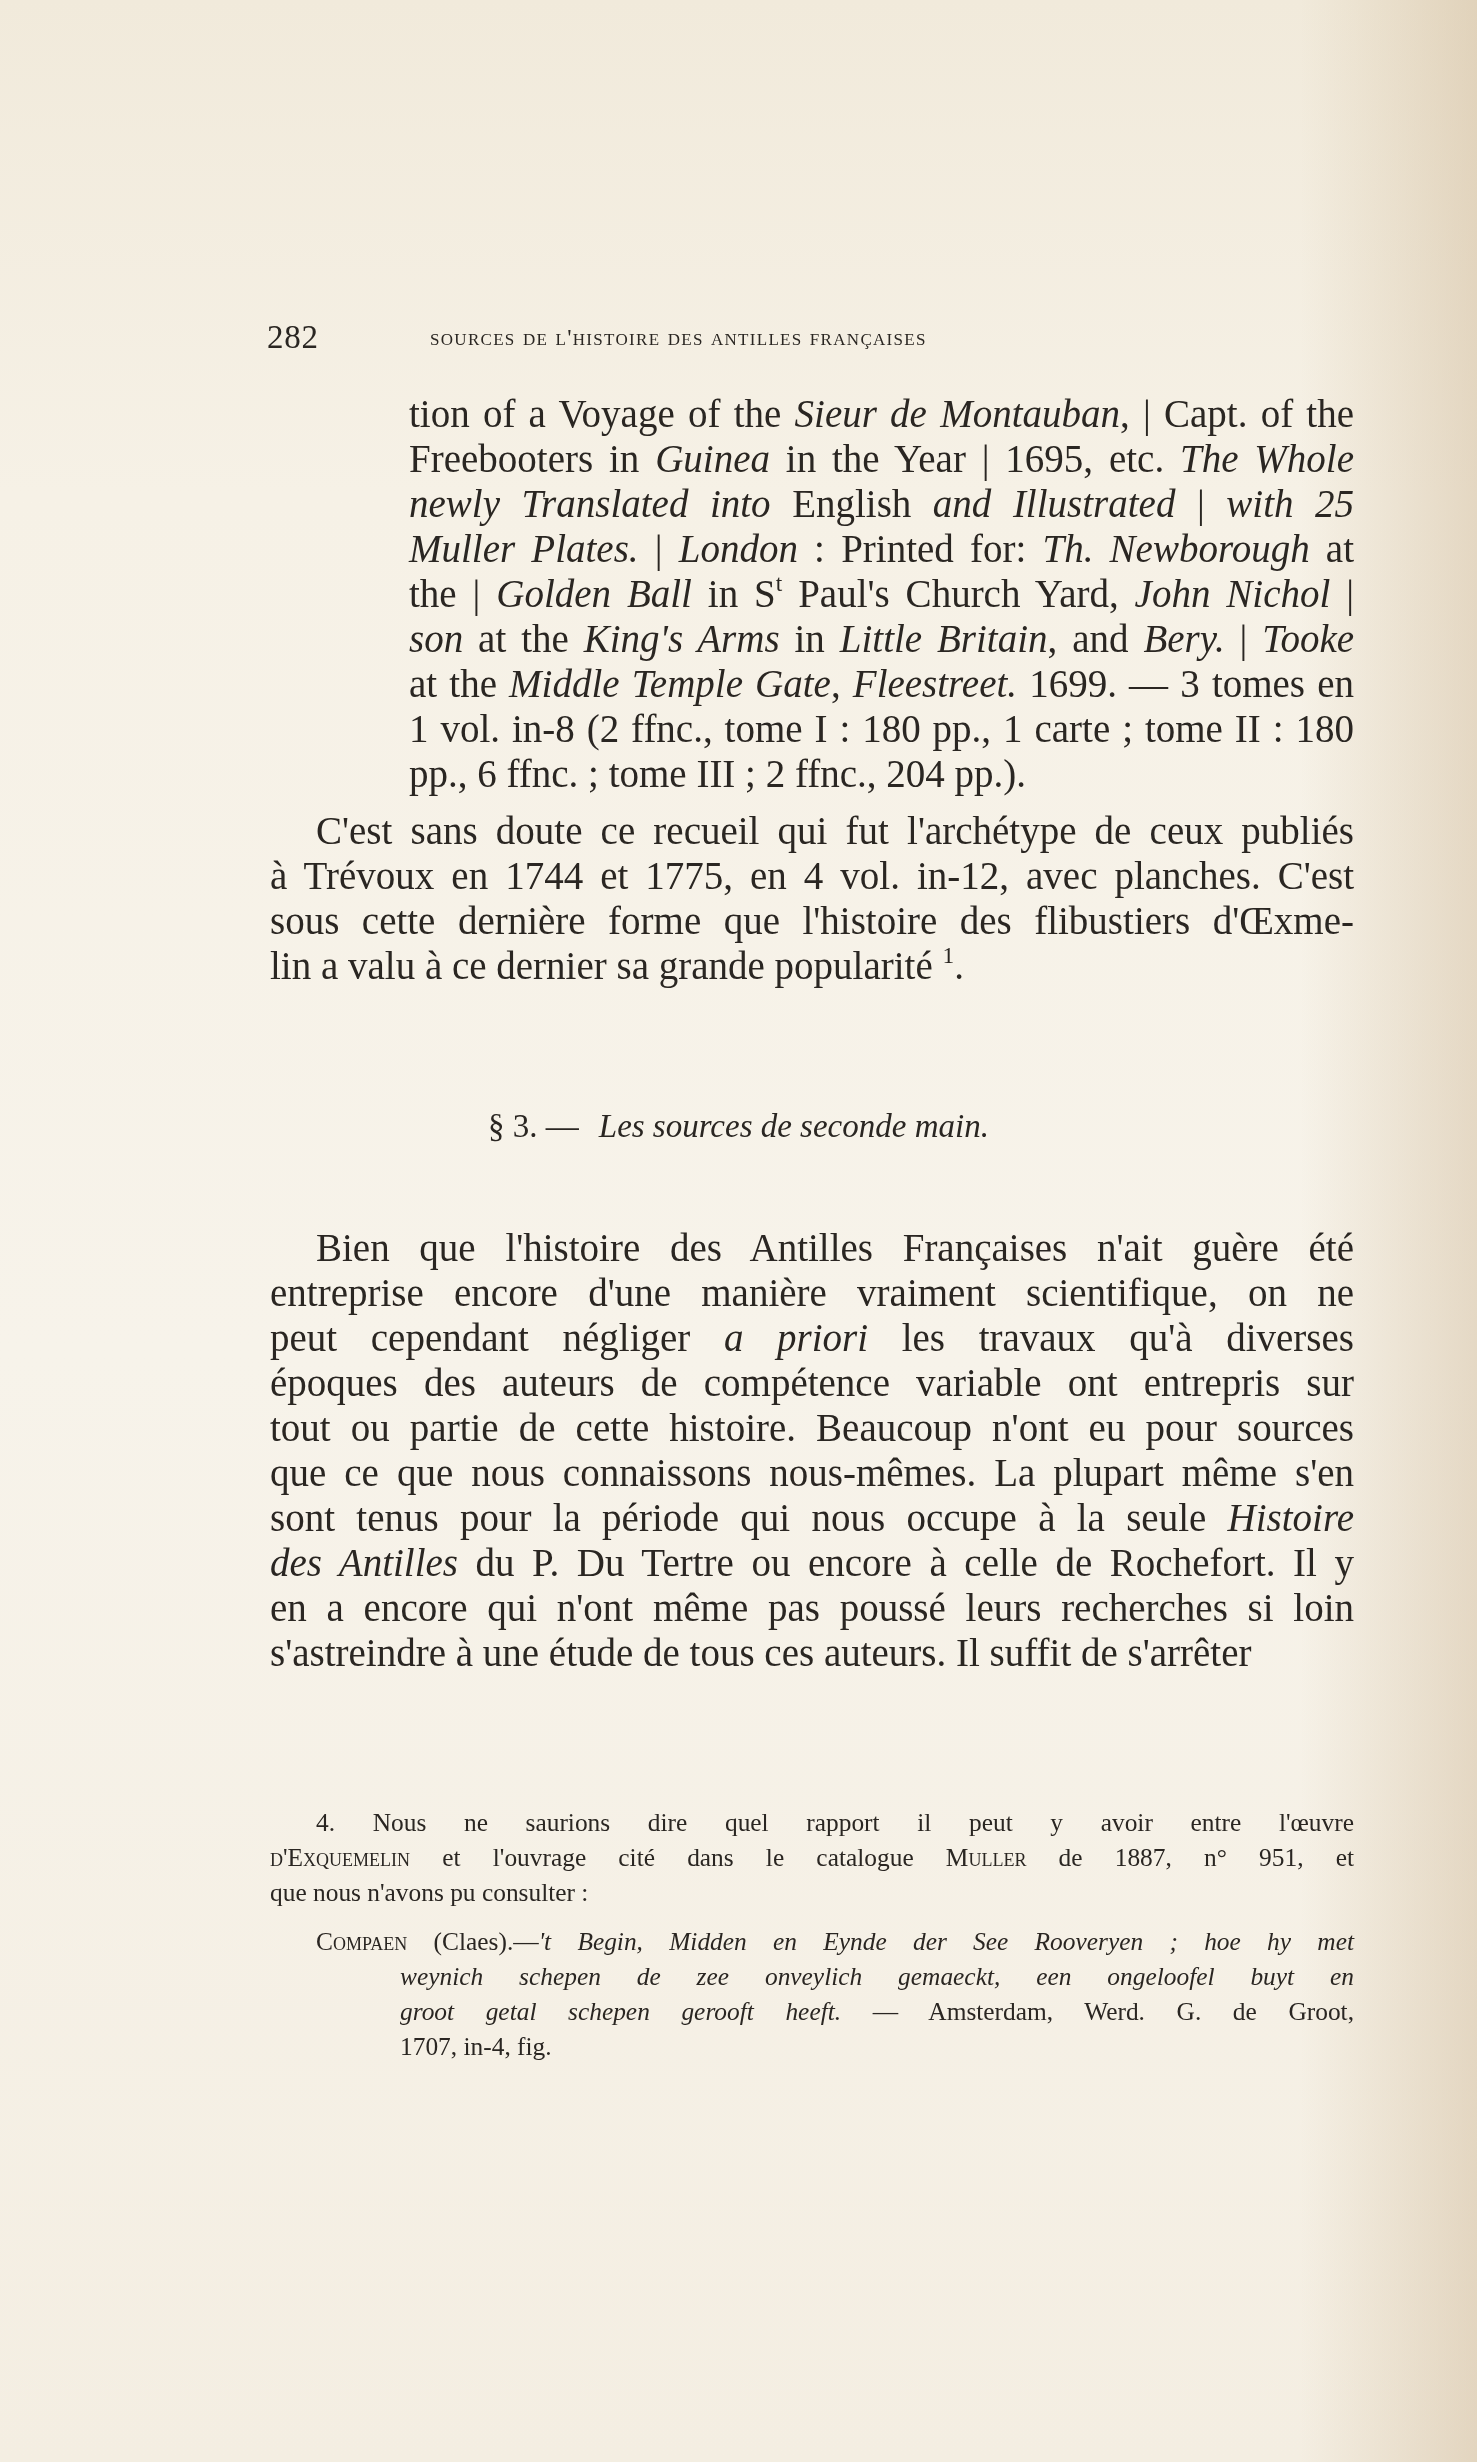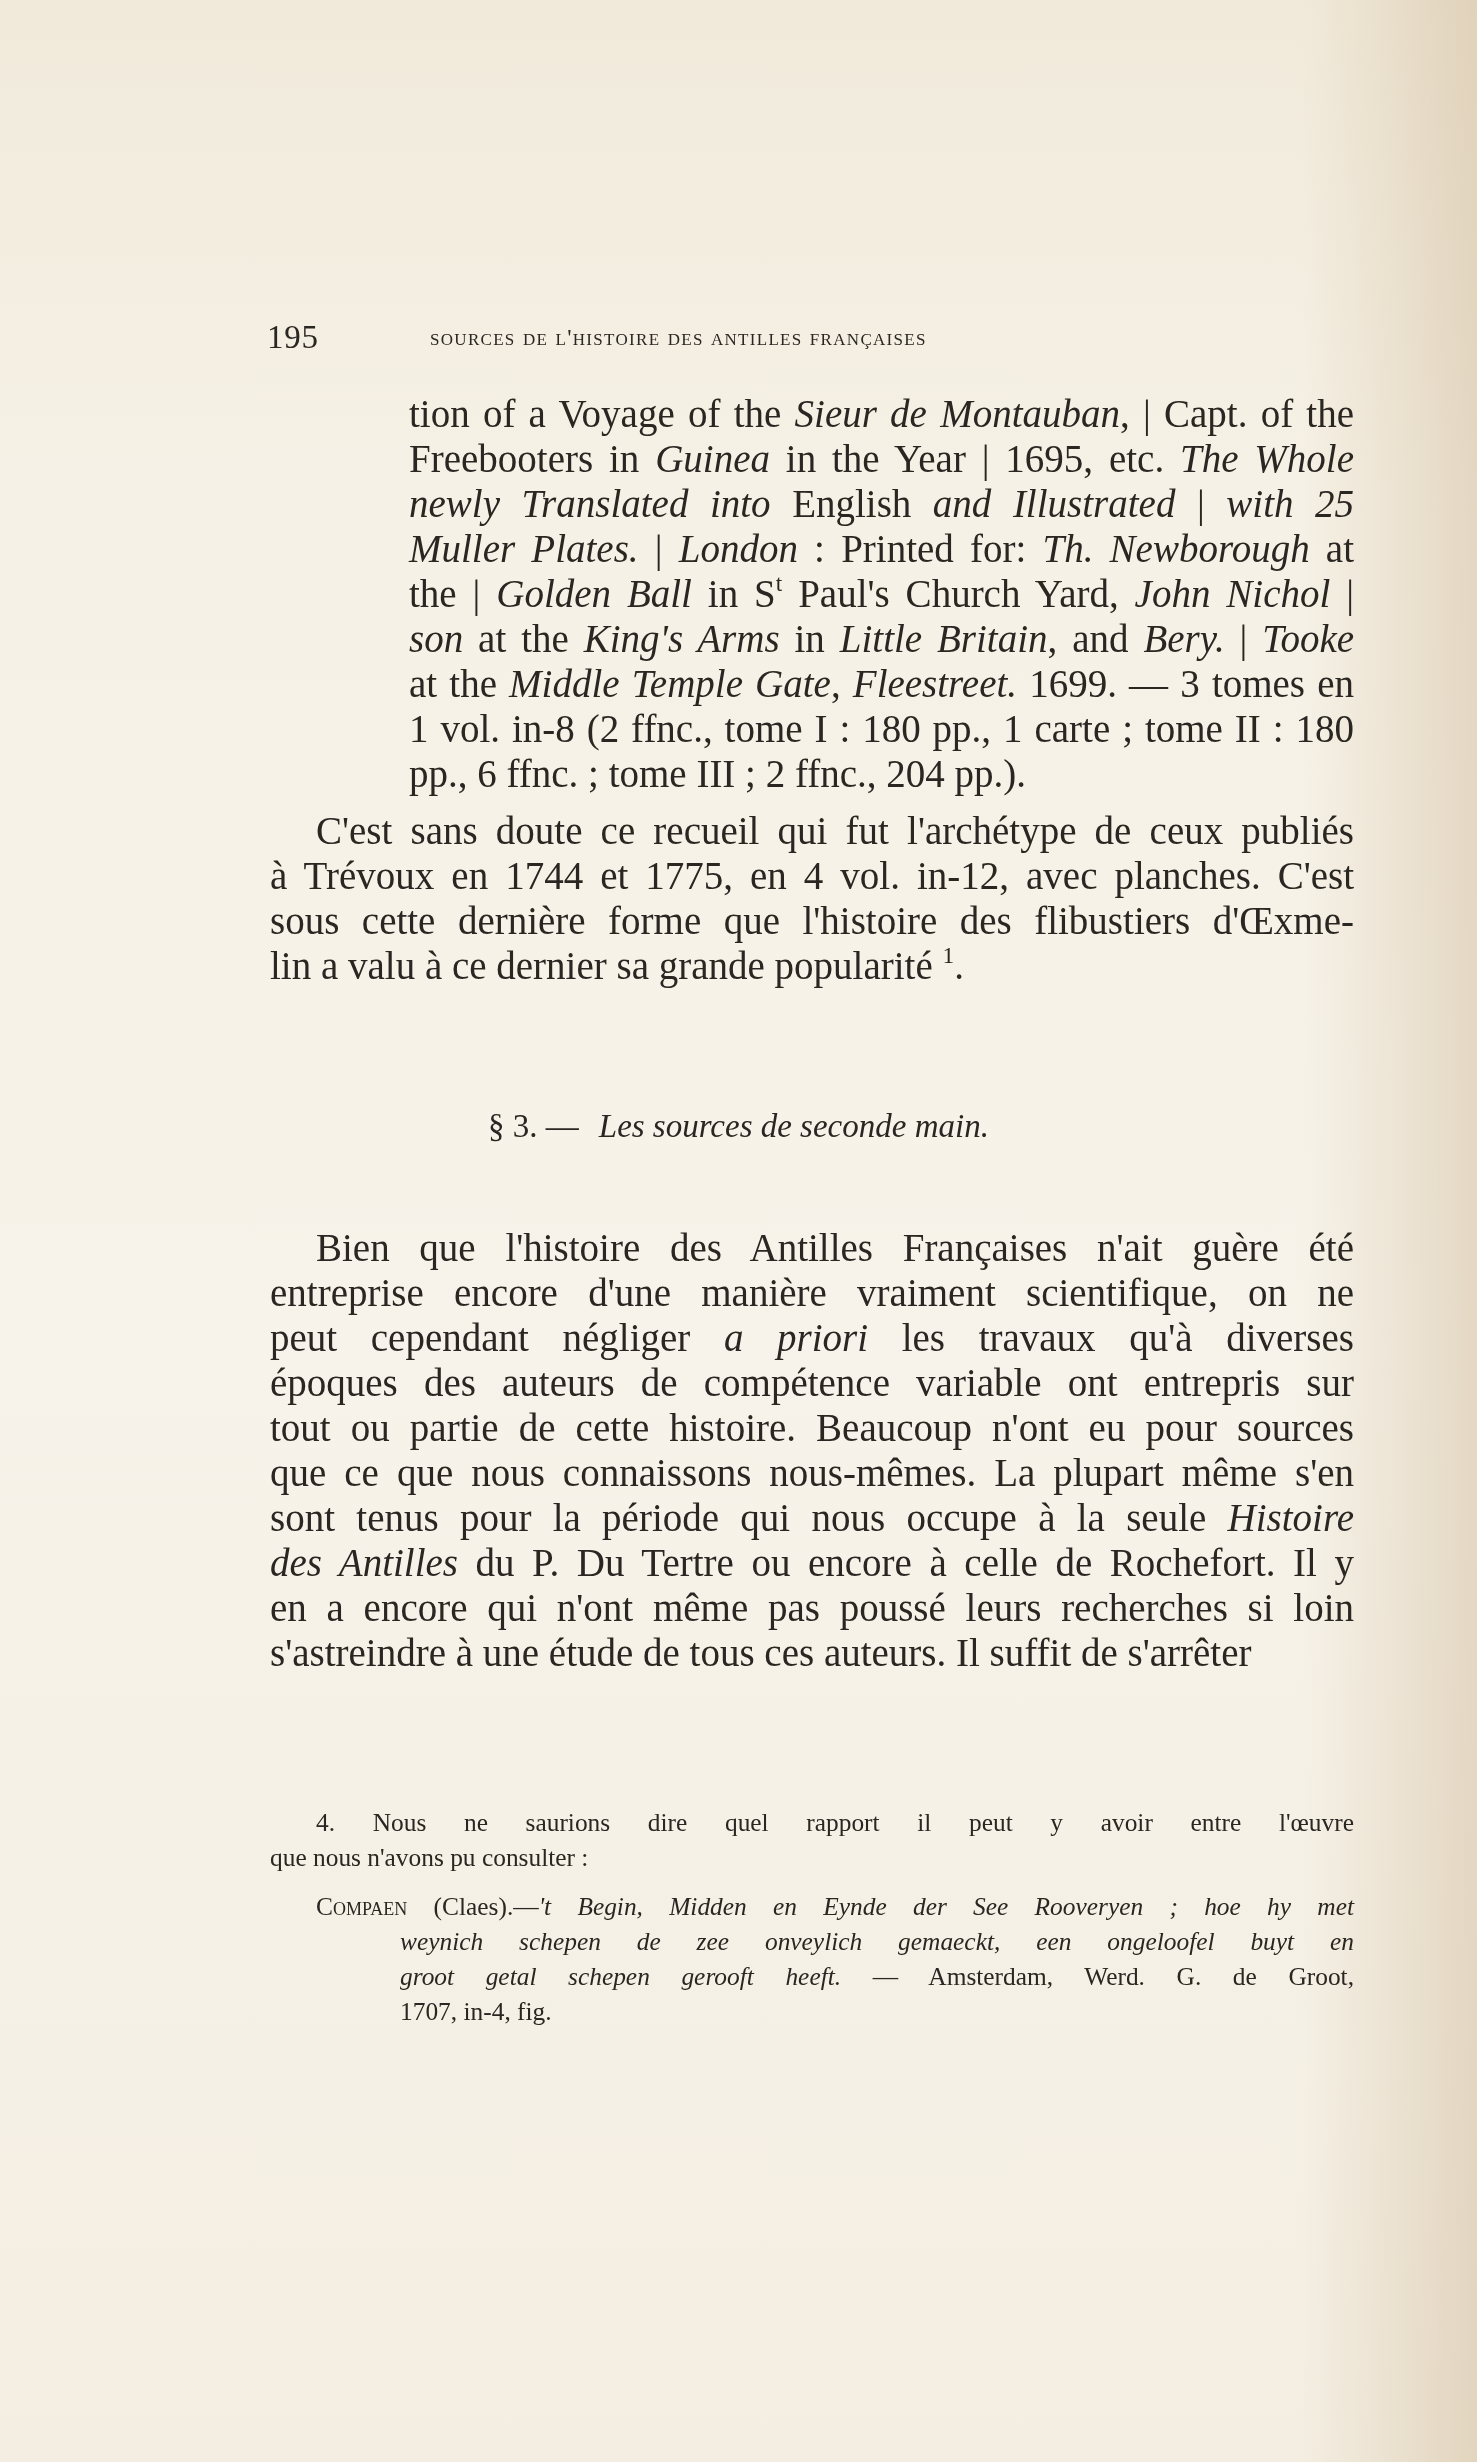--- a/index.html
+++ b/index.html
@@ -125,21 +125,21 @@
     }
     i { font-style: italic; }
     sup { font-size: 0.6em; vertical-align: 0.7em; line-height: 0; }
   </style>
 </head>
 <body>
 
 <div class="page">
 
   <div class="running-head">
-    <span class="page-number">195</span>
+    <span class="page-number">282</span>
     <span class="running-title">SOURCES DE L'HISTOIRE DES ANTILLES FRANÇAISES</span>
   </div>
 
   <div class="block citation">
       <span class="line">tion of a Voyage of the <i>Sieur de Montauban</i>, | Capt. of the</span>
       <span class="line">Freebooters in <i>Guinea</i> in the Year | 1695, etc. <i>The Whole</i></span>
       <span class="line"><i>newly Translated into</i> English <i>and Illustrated</i> | <i>with 25</i></span>
       <span class="line"><i>Muller Plates.</i> | <i>London</i> : Printed for: <i>Th. Newborough</i> at</span>
       <span class="line">the | <i>Golden Ball</i> in S<sup>t</sup> Paul's Church Yard, <i>John Nichol</i> |</span>
       <span class="line"><i>son</i> at the <i>King's Arms</i> in <i>Little Britain</i>, and <i>Bery.</i> | <i>Tooke</i></span>
@@ -169,20 +169,21 @@
       <span class="line">que ce que nous connaissons nous-mêmes. La plupart même s'en</span>
       <span class="line">sont tenus pour la période qui nous occupe à la seule <i>Histoire</i></span>
       <span class="line"><i>des Antilles</i> du P. Du Tertre ou encore à celle de Rochefort. Il y</span>
       <span class="line">en a encore qui n'ont même pas poussé leurs recherches si loin</span>
       <span class="line last">s'astreindre à une étude de tous ces auteurs. Il suffit de s'arrêter</span>
     </div>
 
   <div class="footnotes">
     <div>
         <span class="line fn-indent">4. Nous ne saurions dire quel rapport il peut y avoir entre l'œuvre</span>
+        <span class="line"><span class="sc">d'Exquemelin</span> et l'ouvrage cité dans le catalogue <span class="sc">Muller</span> de 1887, n° 951, et</span>
         <span class="line last">que nous n'avons pu consulter :</span>
       </div>
     <div class="ref">
         <span class="line first"><span class="sc">Compaen</span> (Claes).—<i>'t Begin, Midden en Eynde der See Rooveryen ; hoe hy met</i></span>
         <span class="line"><i>weynich schepen de zee onveylich gemaeckt, een ongeloofel buyt en</i></span>
         <span class="line"><i>groot getal schepen gerooft heeft.</i> — Amsterdam, Werd. G. de Groot,</span>
         <span class="line last">1707, in-4, fig.</span>
       </div>
   </div>
 

